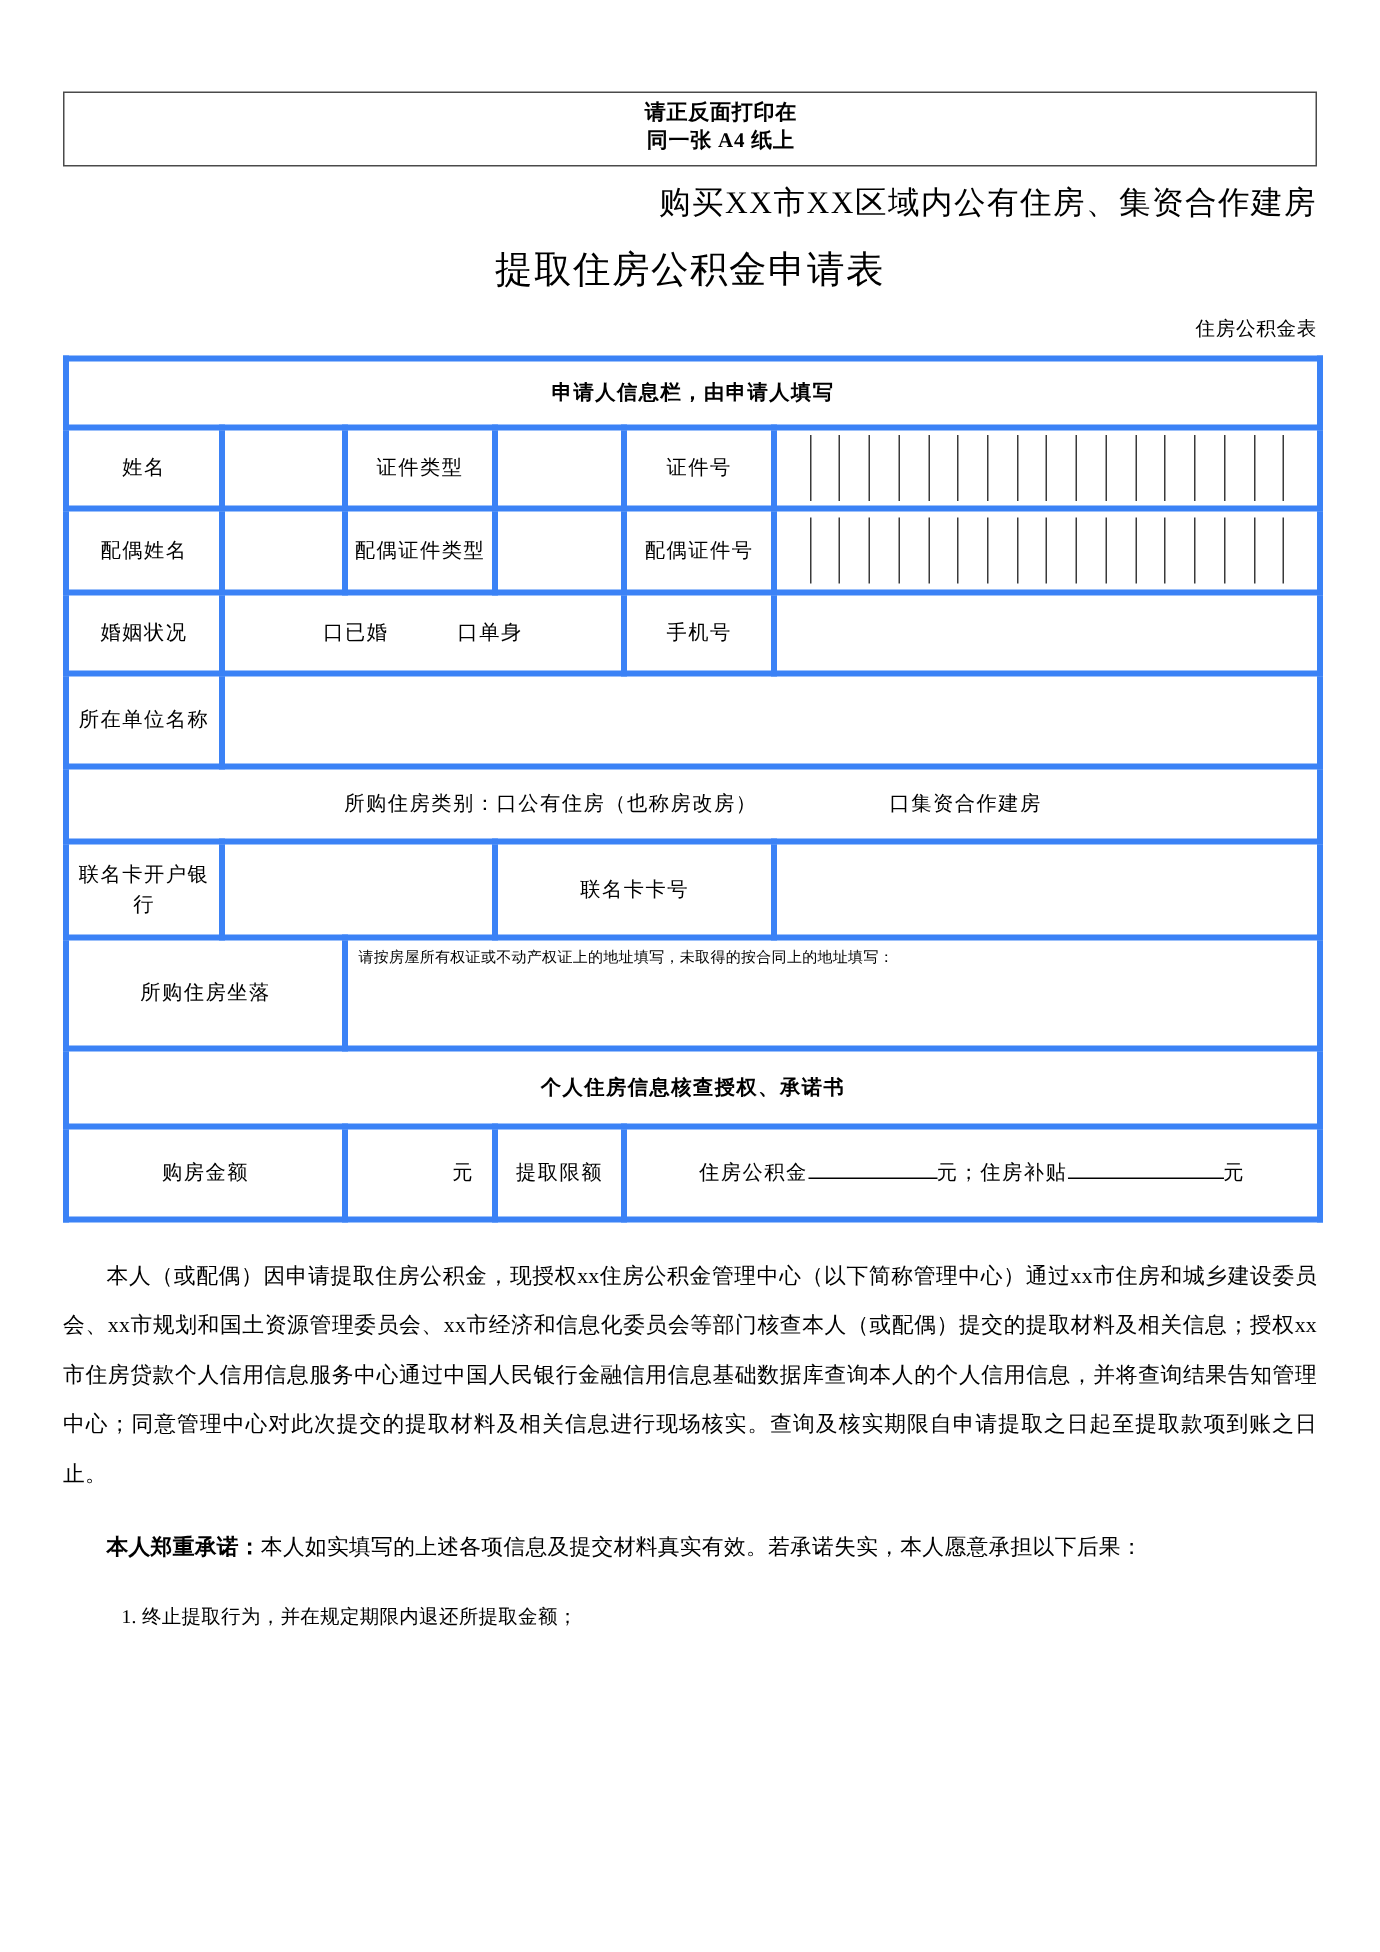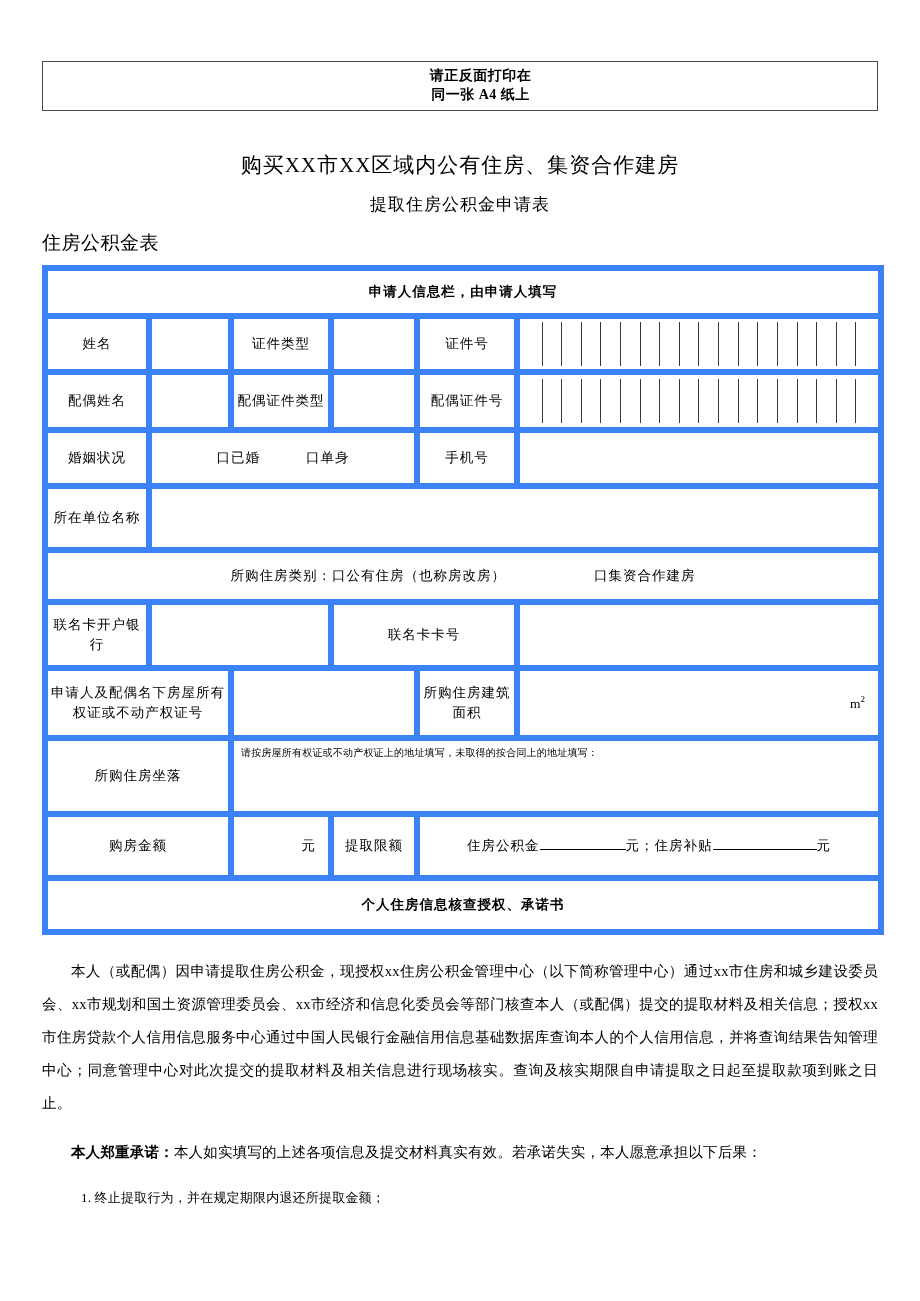--- a/index.html
+++ b/index.html
@@ -40,47 +40,47 @@
     padding-left: 41px;
   }
   .notice-line {
     font-size: 14px;
     font-weight: bold;
     letter-spacing: 0.5px;
   }
 
   
   .title-main {
-    text-align: center;
+    text-align: right;
     font-size: 21px;
     letter-spacing: 1px;
-    margin-top: 40px;
+    margin-top: 10px;
   }
   .title-sub {
     text-align: center;
-    font-size: 17px;
+    font-size: 25px;
     letter-spacing: 1px;
     margin-top: 14px;
   }
   .title-small {
-    text-align: left;
-    font-size: 19px;
+    text-align: right;
+    font-size: 13px;
     margin-top: 14px;
     letter-spacing: 0.5px;
   }
 
   
   table.form {
     margin-top: 9px;
     width: 836px;
     border-collapse: collapse;
     table-layout: fixed;
   }
   table.form td {
-    border: 6px solid #3b82f6;
+    border: 4px solid #3b82f6;
     font-size: 13.5px;
     text-align: center;
     vertical-align: middle;
     padding: 2px 3px;
     line-height: 1.45;
   }
   td.section-head {
     font-size: 15px;
     font-weight: bold;
     letter-spacing: 1px;
@@ -259,49 +259,41 @@
         </tr>
 
         <tr>
           <td class="lbl" style="height:56px">联名卡开户银行</td>
           <td class="blank" colspan="2"></td>
           <td class="lbl" colspan="2">联名卡卡号</td>
           <td class="blank"></td>
         </tr>
 
 
-        <tr>
-          <td class="lbl" colspan="2" style="height:60px">申请人及配偶名下房屋所有权证或不动产权证号</td>
-          <td class="blank" colspan="2"></td>
-          <td class="lbl">所购住房建筑面积</td>
-          <td class="blank">
-            <span class="unit-right"><span>m</span><span class="sup">2</span></span>
-          </td>
-        </tr>
 
         <tr>
           <td class="lbl" colspan="2" style="height:66px">所购住房坐落</td>
           <td class="nopad" colspan="4" style="vertical-align:top">
             <span class="hint">请按房屋所有权证或不动产权证上的地址填写，未取得的按合同上的地址填写：</span>
           </td>
         </tr>
 
         <tr>
+          <td class="section-head" colspan="6" style="height:44px">个人住房信息核查授权、承诺书</td>
+        </tr>
+
+        <tr>
           <td class="lbl" colspan="2" style="height:54px">购房金额</td>
           <td class="blank">
             <span class="unit-right">元</span>
           </td>
           <td class="lbl">提取限额</td>
           <td class="left cb" colspan="2">
             <span>住房公积金</span><span class="fill-line"></span><span>元；</span><span>住房补贴</span><span class="fill-line wide"></span><span>元</span>
           </td>
-        </tr>
-
-        <tr>
-          <td class="section-head" colspan="6" style="height:44px">个人住房信息核查授权、承诺书</td>
         </tr>
 
       </tbody>
     </table>
 
     <div class="body-text">
       <p class="para">本人（或配偶）因申请提取住房公积金，现授权xx住房公积金管理中心（以下简称管理中心）通过xx市住房和城乡建设委员会、xx市规划和国土资源管理委员会、xx市经济和信息化委员会等部门核查本人（或配偶）提交的提取材料及相关信息；授权xx市住房贷款个人信用信息服务中心通过中国人民银行金融信用信息基础数据库查询本人的个人信用信息，并将查询结果告知管理中心；同意管理中心对此次提交的提取材料及相关信息进行现场核实。查询及核实期限自申请提取之日起至提取款项到账之日止。</p>
       <p class="para second"><span class="b">本人郑重承诺：</span><span>本人如实填写的上述各项信息及提交材料真实有效。若承诺失实，本人愿意承担以下后果：</span></p>
       <p class="para item">1. 终止提取行为，并在规定期限内退还所提取金额；</p>
     </div>

